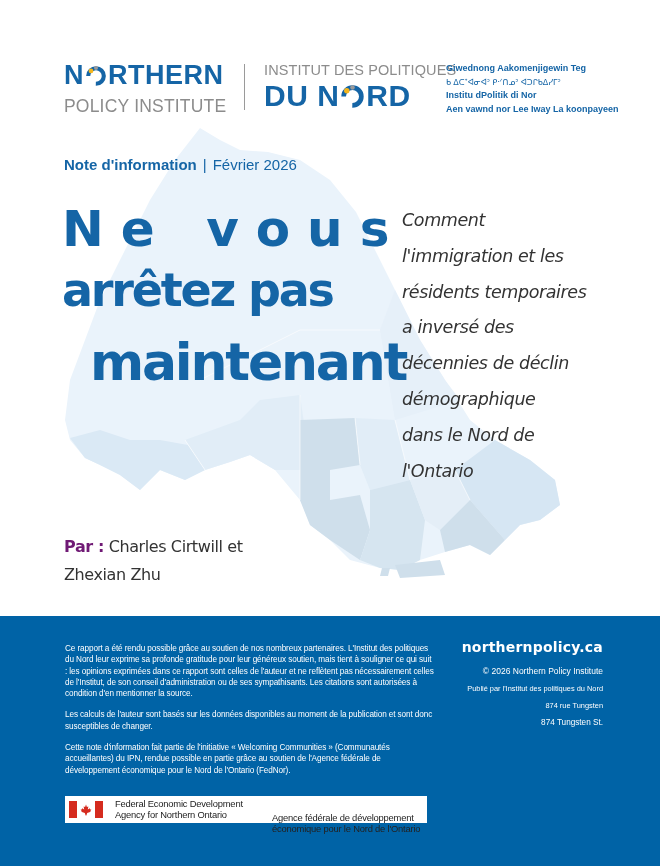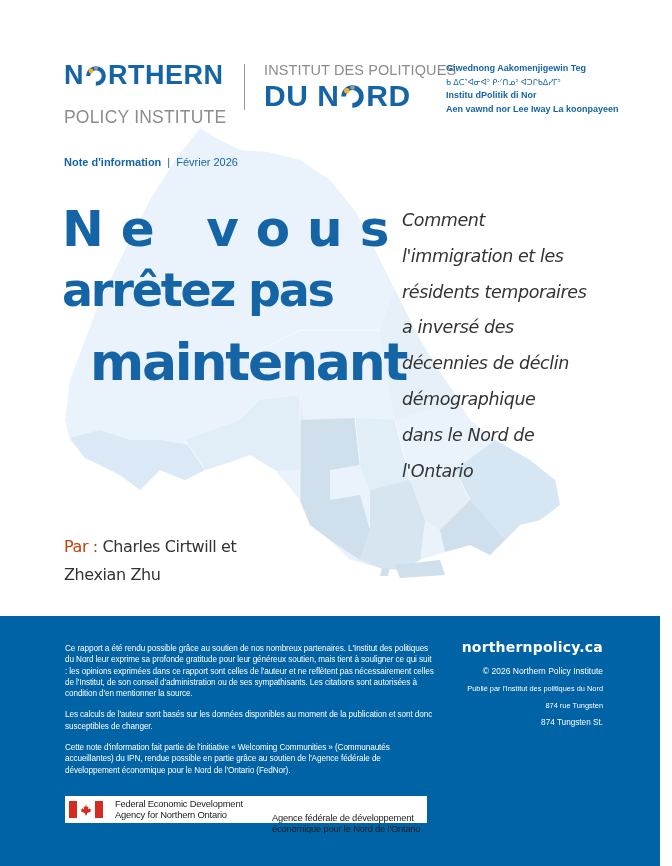--- a/index.html
+++ b/index.html
@@ -7,45 +7,45 @@
   body { font-family: "Liberation Sans", "DejaVu Sans", sans-serif; position: relative; }
 
   .page { position: absolute; left: 0; top: 0; width: 672px; height: 866px; background: #fff; }
 
   
   .map { position: absolute; left: 0; top: 0; width: 672px; height: 616px; z-index: 0; }
 
   
   .logo-npi { position: absolute; left: 64px; top: 62px; }
   .logo-npi .big { font-family: "Liberation Sans", sans-serif; font-weight: bold; font-size: 27px; color: #1565a6; letter-spacing: 0.5px; line-height: 27px; display: flex; align-items: center; }
-  .logo-npi .small { font-size: 17.5px; color: #8c8c8c; letter-spacing: 0.2px; line-height: 20px; margin-top: 18px; }
+  .logo-npi .small { font-size: 17.5px; color: #8c8c8c; letter-spacing: 0.2px; line-height: 20px; margin-top: 7px; }
   .logo-divider { position: absolute; left: 244px; top: 64px; width: 1px; height: 46px; background: #9a9a9a; }
   .logo-ipn { position: absolute; left: 264px; top: 62px; }
   .logo-ipn .small { font-size: 14.5px; color: #8c8c8c; letter-spacing: 0.1px; line-height: 17px; }
   .logo-ipn .big { font-weight: bold; font-size: 30px; color: #1565a6; letter-spacing: 0.5px; line-height: 30px; margin-top: 2px; display: flex; align-items: center; }
   .o-ring { display: inline-block; width: 22px; height: 22px; margin: 0 1px; position: relative; }
   .logo-ipn .o-ring { width: 25px; height: 25px; }
 
   .indig { position: absolute; left: 446px; top: 62px; font-size: 9px; color: #1565a6; font-weight: bold; line-height: 13.5px; }
 
   
-  .note-line { position: absolute; left: 64px; top: 156px; font-size: 11px; color: #1565a6; z-index: 2; }
+  .note-line { position: absolute; left: 64px; top: 156px; font-size: 15px; color: #1565a6; z-index: 2; }
   .note-line .note-b { font-weight: bold; }
   .note-line .sep { color: #1565a6; margin: 0 6px; }
 
   .title { position: absolute; left: 62px; top: 198px; width: 310px; z-index: 2; color: #1565a6; font-weight: bold; font-family: "DejaVu Sans", sans-serif; }
   .title .l1 { font-size: 50px; line-height: 62px; letter-spacing: 17px; white-space: nowrap; }
   .title .l2 { font-size: 46px; line-height: 60px; letter-spacing: -2.2px; white-space: nowrap; }
   .title .l3 { font-size: 52px; line-height: 60px; letter-spacing: -2.2px; white-space: nowrap; margin-top: 12px; margin-left: 28px; }
 
   .subtitle { position: absolute; left: 402px; top: 203px; width: 230px; z-index: 2; font-family: "DejaVu Sans", sans-serif; font-style: italic; font-size: 17.5px; line-height: 35.8px; color: #333; }
   .subtitle div { white-space: nowrap; letter-spacing: -0.4px; }
 
   .authors { position: absolute; left: 64px; top: 533px; z-index: 2; font-family: "DejaVu Sans", sans-serif; font-size: 16px; line-height: 28px; color: #333; letter-spacing: -0.4px; }
-  .authors .par { color: #c2410c; font-weight: normal; }
+  .authors .par { color: #701a75; font-weight: bold; }
 
   
   .footer { position: absolute; left: 0; top: 616px; width: 660px; height: 250px; background: #0063a6; z-index: 3; }
   .footer .legal { position: absolute; left: 65px; top: 27px; width: 370px; color: #fff; font-size: 8.2px; line-height: 11.3px; letter-spacing: -0.1px; }
   .footer .legal p { margin-bottom: 10px; }
   .footer .right { position: absolute; right: 57px; top: 23px; text-align: right; color: #fff; }
   .footer .site { font-family: "DejaVu Sans", sans-serif; font-weight: bold; font-size: 14px; letter-spacing: 0.2px; margin-bottom: 11px; }
   .footer .copy { font-size: 8.5px; margin-bottom: 8px; }
   .footer .pub { font-size: 7.4px; margin-bottom: 8px; }
   .footer .addr-fr { font-size: 7.4px; margin-bottom: 8px; }

